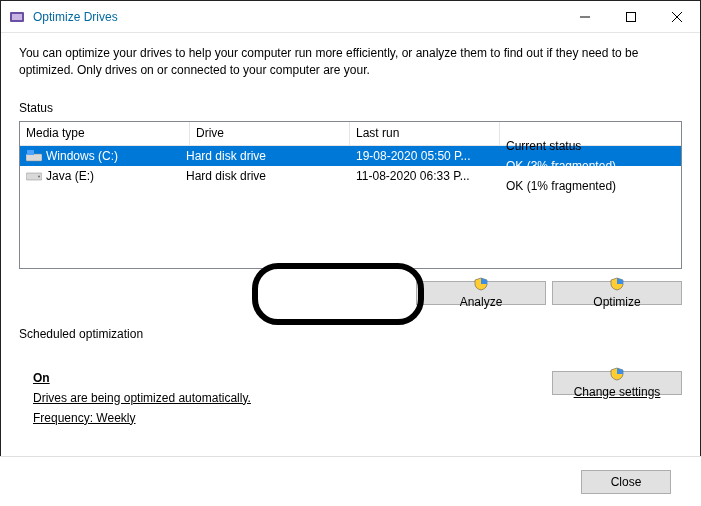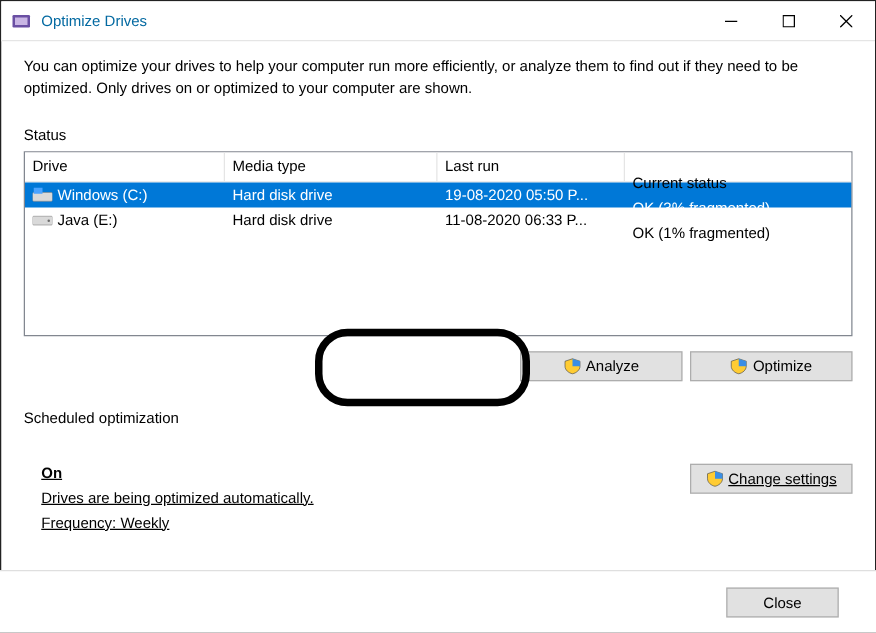--- a/index.html
+++ b/index.html
@@ -17,21 +17,21 @@
 .thead .th { padding: 4px 6px; border-right: 1px solid #e5e5e5; display: flex; align-items: center; }
 .row { display: flex; height: 20px; font-size: 12px; align-items: center; }
 .row.selected { background: #0078d7; color: #fff; }
 .row .td { padding: 1px 6px; white-space: nowrap; overflow: hidden; text-overflow: ellipsis; }
 .col-drive { width: 160px; display: flex; align-items: center; gap: 4px; }
 .col-media { width: 170px; }
 .col-last  { width: 150px; }
 .col-status{ flex: 1; margin-top: 20px; }
 .drive-icon { width: 16px; height: 12px; display: inline-block; }
 .btn-row { display: flex; justify-content: flex-end; gap: 6px; margin-top: 12px; margin-right: 0; }
-.btn { height: 24px; min-width: 130px; background: #e1e1e1; border: 1px solid #adadad; font-size: 12px; display: inline-flex; align-items: center; justify-content: center; gap: 4px; cursor: pointer; }
+.btn { height: 24px; min-width: 130px; background: #e1e1e1; border: 1px solid #adadad; font-size: 12px; display: inline-flex; align-items: center; justify-content: center; gap: 4px; cursor: pointer; flex-direction: column; }
 .highlight-ring { position: absolute; border: 6px solid #000; border-radius: 26px; width: 172px; height: 62px; pointer-events: none; }
 .sched { margin-top: 30px; display: flex; align-items: flex-start; text-decoration: underline; }
 .sched-left { flex: 1; padding-left: 14px; }
 .sched .on { font-weight: bold; font-size: 12px; margin-bottom: 6px; }
 .sched .line { font-size: 12px; margin-bottom: 6px; }
 .footer { position: absolute; bottom: 0; left: 0; right: 0; border-top: 1px solid #dfdfdf; height: 50px; display: flex; align-items: center; justify-content: flex-end; padding-right: 30px; background: #fff; }
 .footer .btn { min-width: 90px; }
 .shield { width: 14px; height: 14px; }
 .rel { position: relative; }
 </style>
@@ -58,28 +58,28 @@
   </div>
   <div class="winbtn">
     <svg viewBox="0 0 10 10">
         <line x1="0" y1="0" x2="10" y2="10" stroke="#000" stroke-width="1"></line>
         <line x1="10" y1="0" x2="0" y2="10" stroke="#000" stroke-width="1"></line>
       </svg>
   </div>
 </div>
 
 <div class="content rel">
-  <p class="intro">You can optimize your drives to help your computer run more efficiently, or analyze them to find out if they need to be optimized. Only drives on or optimized to your computer are shown.</p>
+  <p class="intro">You can optimize your drives to help your computer run more efficiently, or analyze them to find out if they need to be optimized. Only drives on or connected to your computer are your.</p>
 
   <div class="section-label">Status</div>
 
   <div class="table-wrap">
     <div class="thead">
+      <div class="th col-media">Media type</div>
       <div class="th col-drive">Drive</div>
-      <div class="th col-media">Media type</div>
       <div class="th col-last">Last run</div>
       <div class="th col-status" style="border-right:none">Current status</div>
     </div>
 
     <div class="row selected">
       <div class="td col-drive">
         <span class="drive-icon">
           <svg viewBox="0 0 16 12">
               <rect x="0" y="4" width="16" height="7" rx="1" fill="#d9d9d9" stroke="#888" stroke-width="0.5"></rect>
               <rect x="1" y="0" width="7" height="5" fill="#4aa3ff"></rect>

